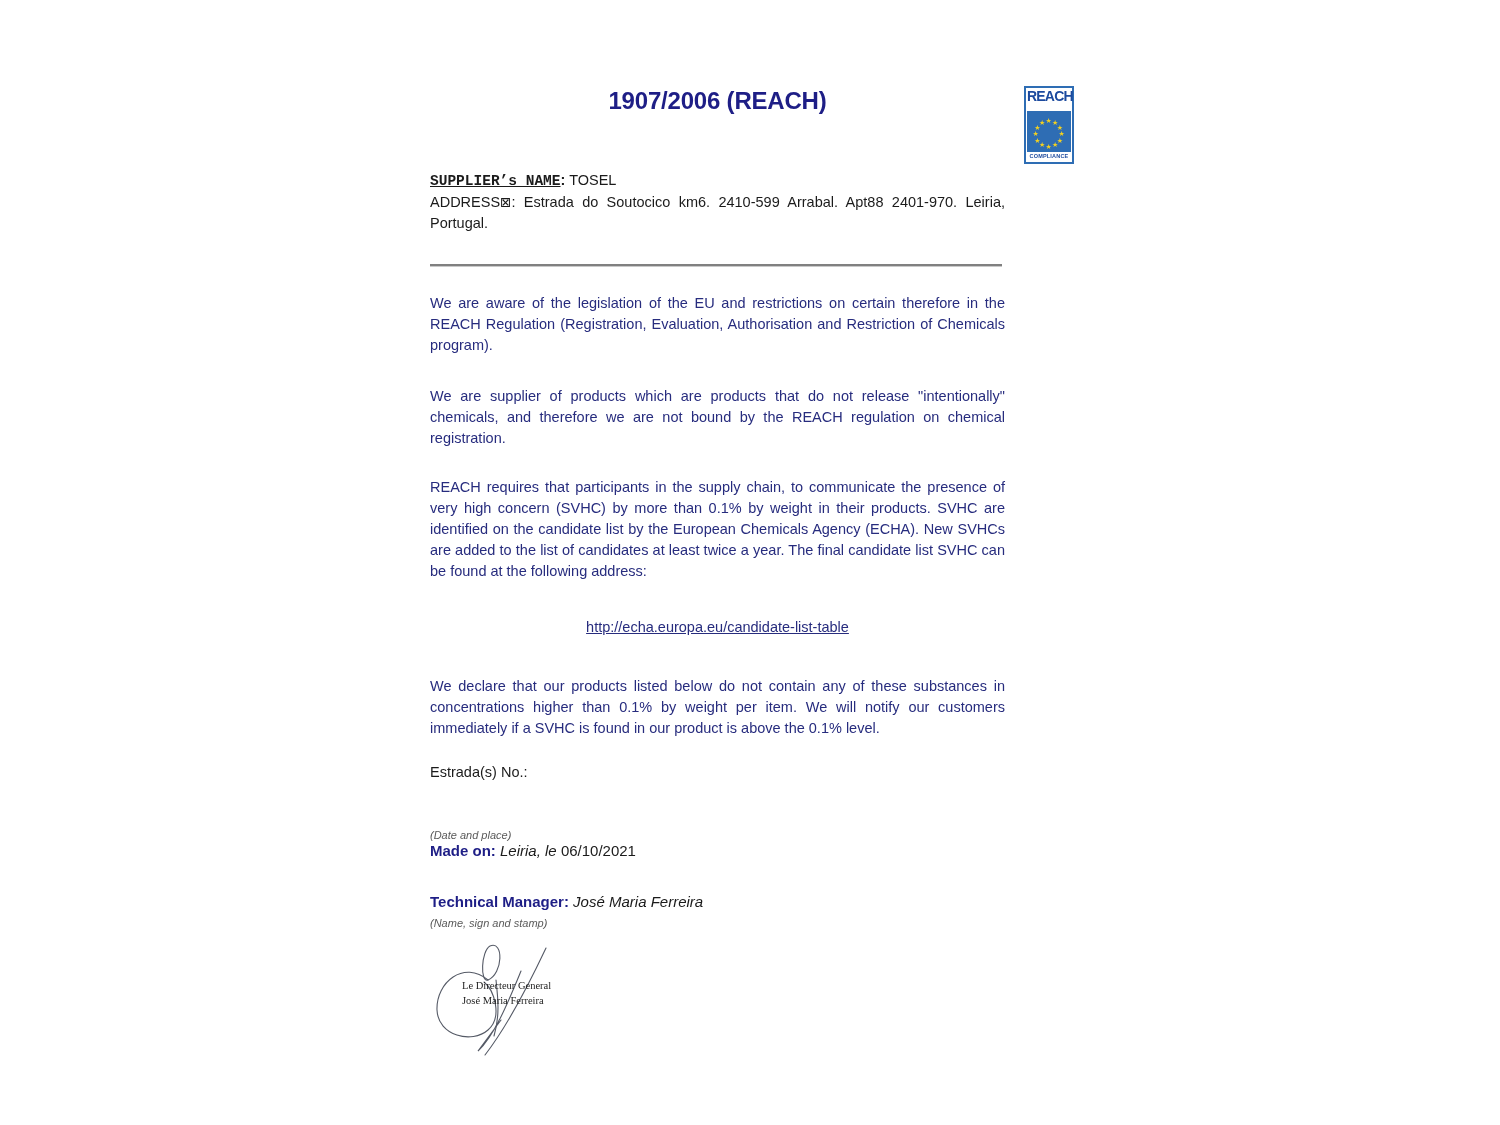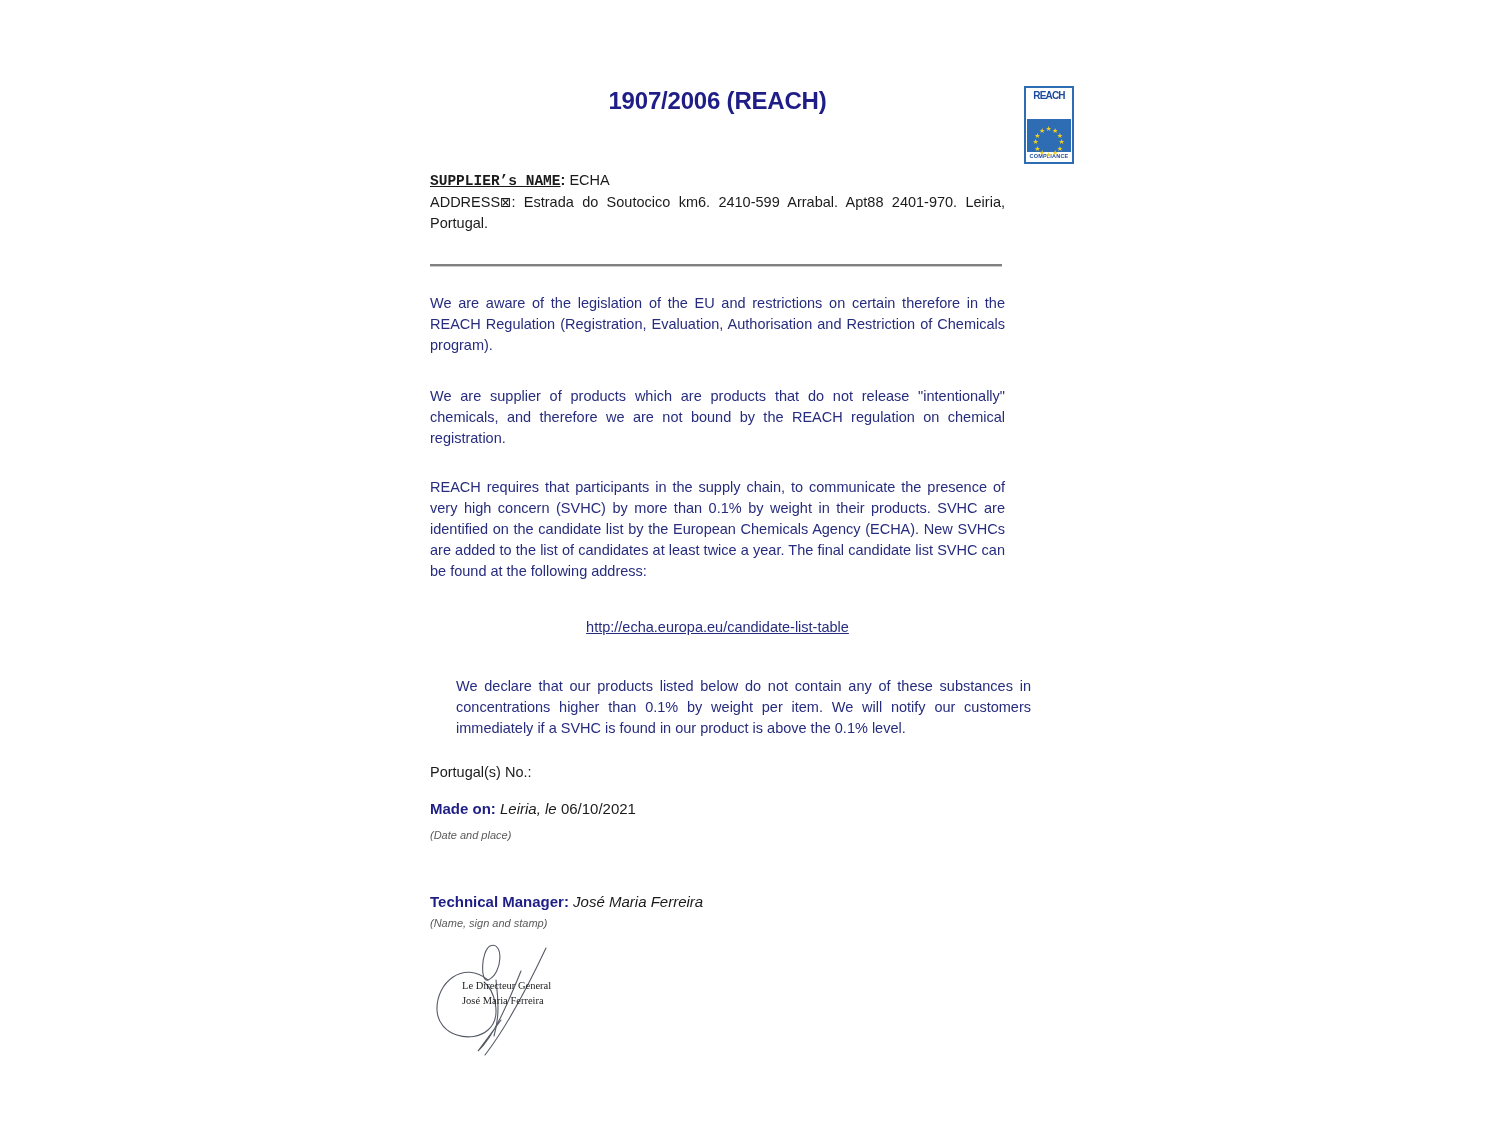--- a/index.html
+++ b/index.html
@@ -11,22 +11,22 @@
   .col{left:430px;width:575px;}
 
   
   .title{top:84px;text-align:center;color:var(--title_navy);font-weight:bold;
          font-size:24px;line-height:33px;letter-spacing:-0.2px;}
   .title .u{text-decoration:underline;}
 
   
   .badge{left:1024px;top:86px;width:44px;height:72px;border:2px solid var(--logo_blue);
          background:#ffffff;padding:1px;display:flex;flex-direction:column;}
-  .badge-top{font-weight:bold;font-size:10px;color:var(--logo_text_blue);text-align:center;
-             letter-spacing:-0.8px;line-height:14px;height:30px;}
+  .badge-top{font-weight:bold;font-size:14px;color:var(--logo_text_blue);text-align:center;
+             letter-spacing:-0.8px;line-height:14px;height:22px;}
   .badge-field{position:relative;flex:1;background:var(--logo_blue);}
   .star{position:absolute;font-size:7px;line-height:7px;color:var(--star_yellow);}
   .badge-bottom{font-weight:bold;font-size:5.5px;color:var(--logo_text_blue);text-align:center;
                 line-height:9px;height:9px;letter-spacing:0.2px;}
 
   
   .supplier{top:170px;color:var(--text_black);font-size:14.5px;line-height:21px;}
   .supplier p{margin:0;}
   .just{text-align:justify;}
   .b{font-weight:bold;}
@@ -36,28 +36,28 @@
   .rule{top:264px;left:430px;width:572px;height:2px;background:var(--rule_gray);
         border:none;margin:0;box-shadow:0 1px 0 #c9c9c9;}
 
   
   .para{color:var(--body_navy);font-size:14.5px;line-height:21px;margin:0;text-align:justify;}
   .p-aware{top:293px;}
   .p-supplier{top:386px;}
   .p-requires{top:477px;}
   .urlline{top:618px;text-align:center;}
   .doclink{color:var(--link_navy);font-size:14.5px;text-decoration:underline;cursor:pointer;}
-  .p-declare{top:676px;margin-left:26px;}
+  .p-declare{top:676px;}
   .article{top:764px;color:var(--text_black);font-size:14.5px;margin:0;}
 
   
   .footline{font-size:15px;color:var(--text_black);margin:0;}
   .navy{color:var(--title_navy);}
   .i{font-style:italic;}
-  .made-on{top:800px;}
+  .made-on{top:842px;}
   .caption{font-size:11px;font-style:italic;color:var(--caption_gray);margin:0;}
   .cap1{top:829px;}
   .tech{top:893px;}
   .cap2{top:917px;}
 
   
   .sig{left:428px;top:938px;width:160px;height:125px;}
   .sig svg{position:absolute;left:0;top:0;}
   .stamp{position:absolute;left:34px;top:40px;font-family:"Liberation Serif", serif;
          font-size:10.5px;color:#1d1d1d;line-height:15px;white-space:nowrap;}
@@ -84,37 +84,37 @@
         <span class="star" style="left: 12px; top: 30.2583px;">★</span>
         <span class="star" style="left: 7.24167px; top: 25.5px;">★</span>
         <span class="star" style="left: 5.5px; top: 19px;">★</span>
         <span class="star" style="left: 7.24167px; top: 12.5px;">★</span>
         <span class="star" style="left: 12px; top: 7.74167px;">★</span>
       </div>
     <div class="badge-bottom">COMPLIANCE</div>
   </div>
 
   <section class="abs col supplier">
-    <p><span class="b u2">SUPPLIER’s NAME</span><span class="b">:</span><span> ECHA</span></p>
+    <p><span class="b u2">SUPPLIER’s NAME</span><span class="b">:</span><span> TOSEL</span></p>
     <p class="just"><span>ADDRESS</span><span class="glyph">⊠</span><span>: Estrada do Soutocico km6. 2410-599 Arrabal. Apt88 2401-970. Leiria, Portugal.</span></p>
   </section>
 
   <hr class="abs rule">
 
   <p class="abs col para p-aware">We are aware of the legislation of the EU and restrictions on certain therefore in the REACH Regulation (Registration, Evaluation, Authorisation and Restriction of Chemicals program).</p>
   <p class="abs col para p-supplier">We are supplier of products which are products that do not release "intentionally" chemicals, and therefore we are not bound by the REACH regulation on chemical registration.</p>
   <p class="abs col para p-requires">REACH requires that participants in the supply chain, to communicate the presence of very high concern (SVHC) by more than 0.1% by weight in their products. SVHC are identified on the candidate list by the European Chemicals Agency (ECHA). New SVHCs are added to the list of candidates at least twice a year. The final candidate list SVHC can be found at the following address:</p>
 
   <div class="abs col urlline">
     <a class="doclink">http://echa.europa.eu/candidate-list-table</a>
   </div>
 
   <p class="abs col para p-declare">We declare that our products listed below do not contain any of these substances in concentrations higher than 0.1% by weight per item. We will notify our customers immediately if a SVHC is found in our product is above the 0.1% level.</p>
 
-  <p class="abs col article">Portugal(s) No.:</p>
+  <p class="abs col article">Estrada(s) No.:</p>
 
   <p class="abs col footline made-on"><span class="b navy">Made on:</span> <span class="i">Leiria, le</span> <span>06/10/2021</span></p>
   <p class="abs col caption cap1">(Date and place)</p>
 
   <p class="abs col footline tech"><span class="b navy">Technical Manager:</span> <span class="i">José Maria Ferreira</span></p>
   <p class="abs col caption cap2">(Name, sign and stamp)</p>
 
   <div class="abs sig">
     <svg width="160" height="125" viewBox="0 0 160 125">
       <g fill="none" stroke="#555a66" stroke-width="1.1" stroke-linecap="round">

